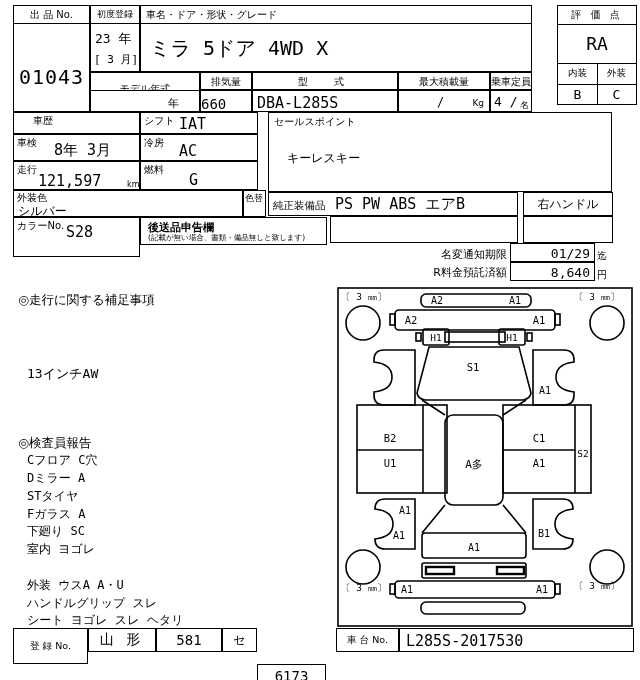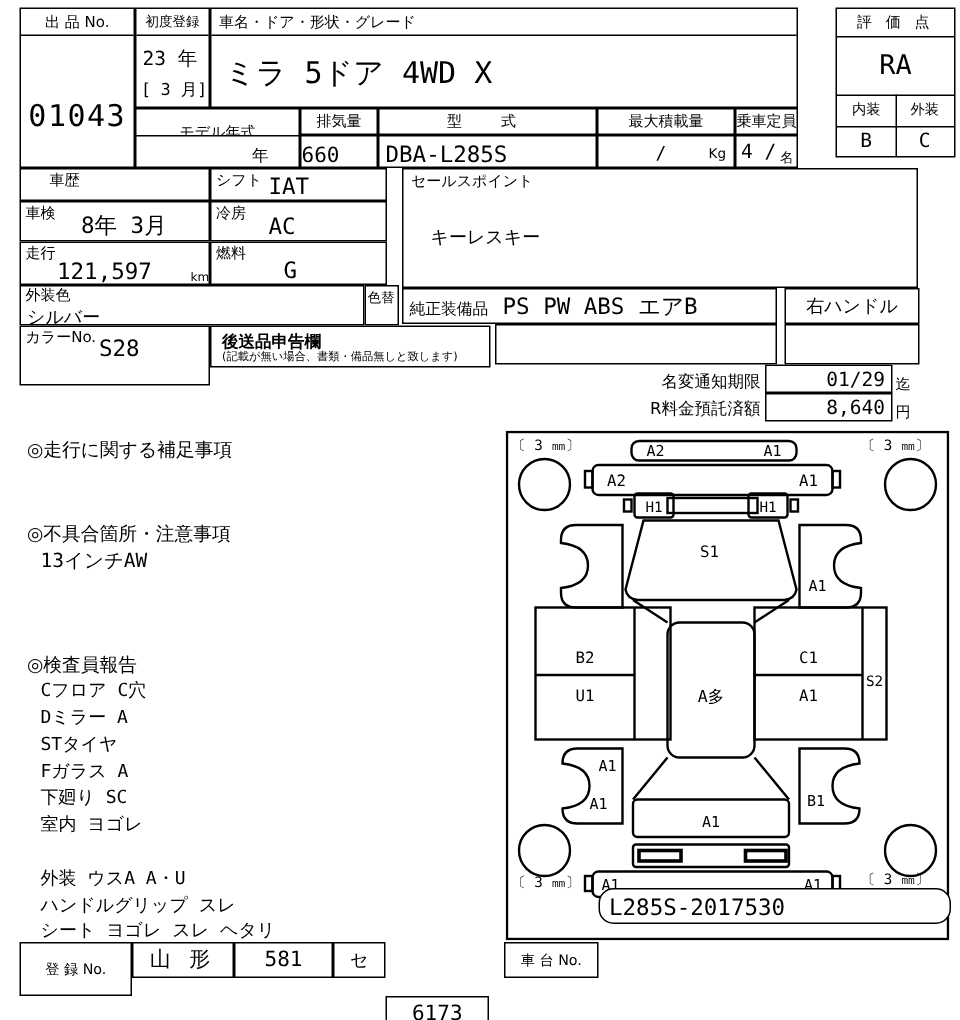--- a/index.html
+++ b/index.html
@@ -135,21 +135,20 @@
   </div>
   <div class="txt" style="left:597px;top:249px;font-size:10px;">迄</div>
 
   <div class="txt" style="left:380px;top:265px;width:127px;text-align:right;font-size:11px;">R料金預託済額</div>
   <div class="cell" style="left:510px;top:262px;width:85px;height:19px;">
     <div class="txt mono b" style="right:4px;top:2px;font-size:13px;">8,640</div>
   </div>
   <div class="txt" style="left:597px;top:268px;font-size:10px;">円</div>
 
   <div class="txt b" style="left:18px;top:292px;font-size:12.5px;">◎走行に関する補足事項</div>
-  <div class="txt b" style="left:18px;top:348px;font-size:12.5px;">◎不具合箇所・注意事項</div>
   <div class="txt mono" style="left:27px;top:365px;font-size:13px;">13インチAW</div>
 
   <div class="txt b" style="left:18px;top:435px;font-size:12.5px;">◎検査員報告</div>
   <div class="txt mono" style="left:27px;top:452px;font-size:12px;">Cフロア C穴</div>
   <div class="txt mono" style="left:27px;top:470px;font-size:12px;">Dミラー A</div>
   <div class="txt mono" style="left:27px;top:488px;font-size:12px;">STタイヤ</div>
   <div class="txt mono" style="left:27px;top:506px;font-size:12px;">Fガラス A</div>
   <div class="txt mono" style="left:27px;top:523px;font-size:12px;">下廻り SC</div>
   <div class="txt mono" style="left:27px;top:541px;font-size:12px;">室内 ヨゴレ</div>
   <div class="txt mono" style="left:27px;top:577px;font-size:12px;">外装 ウスA A・U</div>
@@ -232,17 +231,17 @@
     <text x="205" y="306" font-size="10" text-anchor="middle">A1</text>
   </svg>
 
   <div class="cell ctr" style="left:13px;top:628px;width:75px;height:36px;font-size:9.5px;">登 録 No.</div>
   <div class="cell ctr b" style="left:88px;top:628px;width:68px;height:24px;font-size:14px;letter-spacing:4px;">山 形</div>
   <div class="cell ctr mono b" style="left:156px;top:628px;width:66px;height:24px;font-size:14px;">581</div>
   <div class="cell ctr b" style="left:222px;top:628px;width:35px;height:24px;font-size:12px;">セ</div>
   <div class="cell ctr mono b" style="left:257px;top:664px;width:69px;height:24px;font-size:14px;">6173</div>
 
   <div class="cell ctr" style="left:336px;top:628px;width:63px;height:24px;font-size:9.5px;">車 台 No.</div>
-  <div class="cell" style="left:399px;top:592px;width:235px;height:24px;border-radius:10px;">
+  <div class="cell" style="left:399px;top:628px;width:235px;height:24px;">
     <div class="txt mono b" style="left:6px;top:3px;font-size:15px;">L285S-2017530</div>
   </div>
 
 </div>
 
 </body></html>

